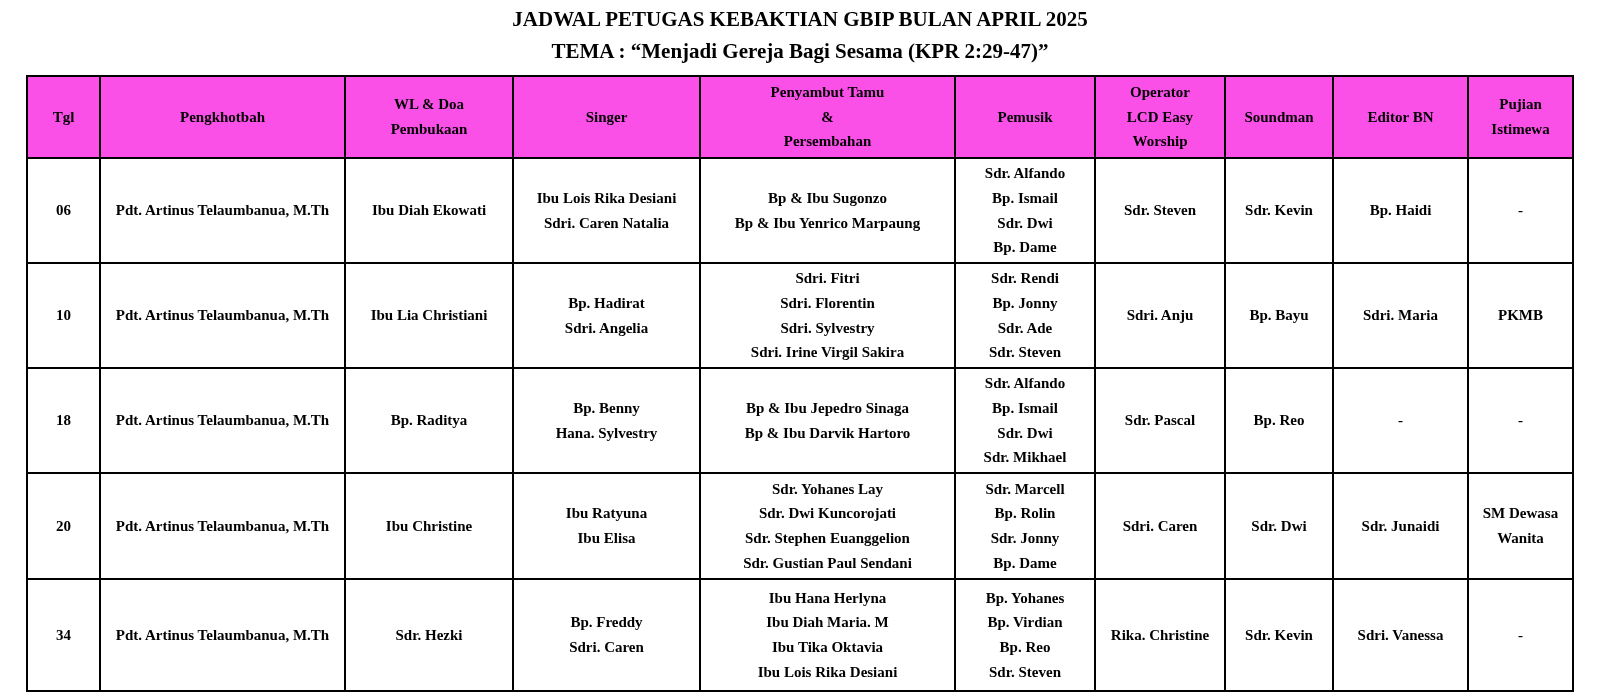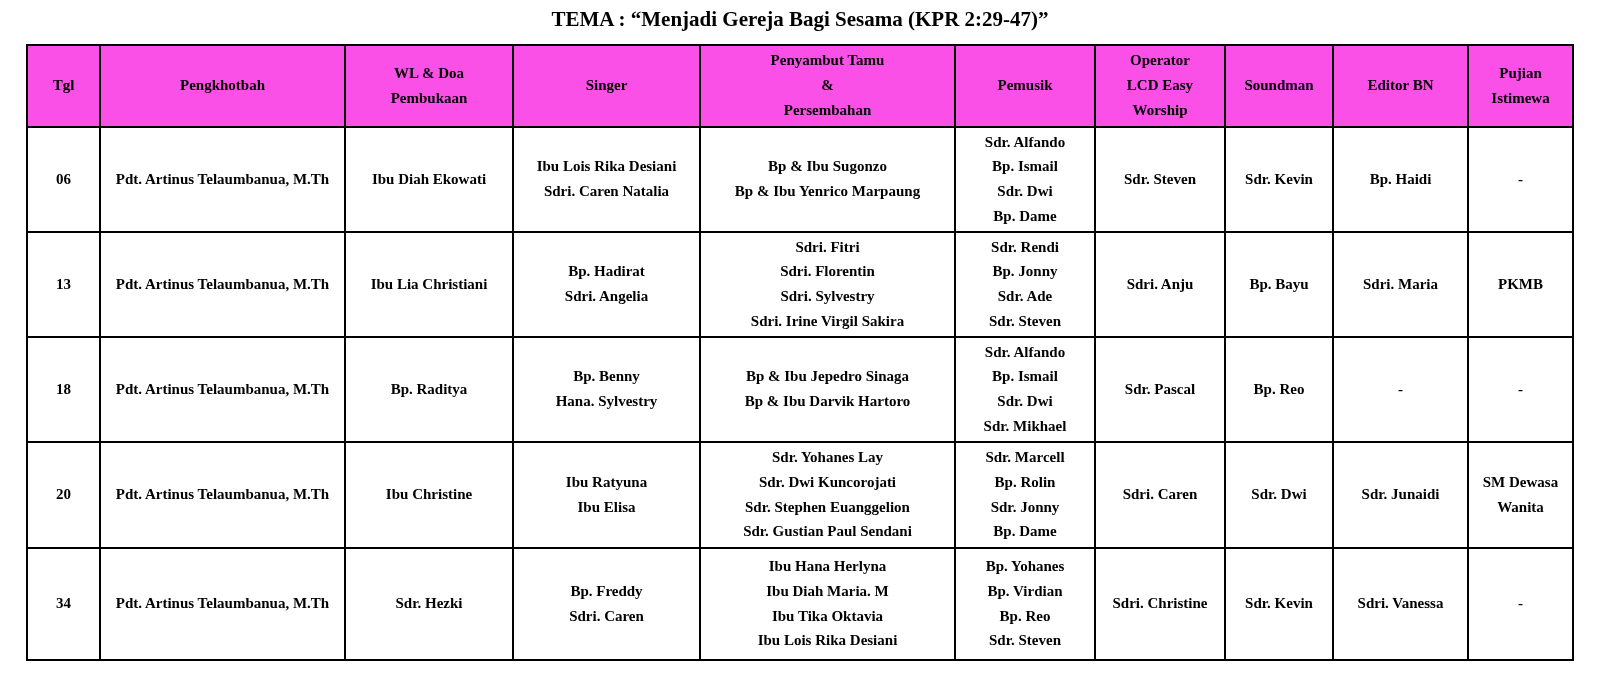--- a/index.html
+++ b/index.html
@@ -49,20 +49,21 @@
   .schedule-table tr.r0 td { height: 93px; }
   .schedule-table tr.r1 td { height: 96px; margin-left: 28px; }
   .schedule-table tr.r2 td { height: 94px; }
   .schedule-table tr.r3 td { height: 100px; }
   .schedule-table tr.r4 td { height: 106px; }
 </style>
 </head>
 <body>
 
 <div class="title-block">
+  <div class="title-line">JADWAL PETUGAS KEBAKTIAN GBIP BULAN APRIL 2025</div>
   <div class="title-line">TEMA : “Menjadi Gereja Bagi Sesama (KPR 2:29-47)”</div>
 </div>
 
 <table class="schedule-table">
   <colgroup>
     <col style="width:73px">
     <col style="width:245px">
     <col style="width:168px">
     <col style="width:187px">
     <col style="width:255px">
@@ -104,21 +105,21 @@
       <td>Sdr. Alfando
 Bp. Ismail
 Sdr. Dwi
 Bp. Dame</td>
       <td>Sdr. Steven</td>
       <td>Sdr. Kevin</td>
       <td>Bp. Haidi</td>
       <td>-</td>
     </tr>
     <tr class="r1">
-      <td>13</td>
+      <td>10</td>
       <td>Pdt. Artinus Telaumbanua, M.Th</td>
       <td>Ibu Lia Christiani</td>
       <td>Bp. Hadirat
 Sdri. Angelia</td>
       <td>Sdri. Fitri
 Sdri. Florentin
 Sdri. Sylvestry
 Sdri. Irine Virgil Sakira</td>
       <td>Sdr. Rendi
 Bp. Jonny
@@ -173,19 +174,19 @@
       <td>Bp. Freddy
 Sdri. Caren</td>
       <td>Ibu Hana Herlyna
 Ibu Diah Maria. M
 Ibu Tika Oktavia
 Ibu Lois Rika Desiani</td>
       <td>Bp. Yohanes
 Bp. Virdian
 Bp. Reo
 Sdr. Steven</td>
-      <td>Sdri. Christine</td>
+      <td>Rika. Christine</td>
       <td>Sdr. Kevin</td>
       <td>Sdri. Vanessa</td>
       <td>-</td>
     </tr>
   </tbody>
 </table>
 
 </body></html>

